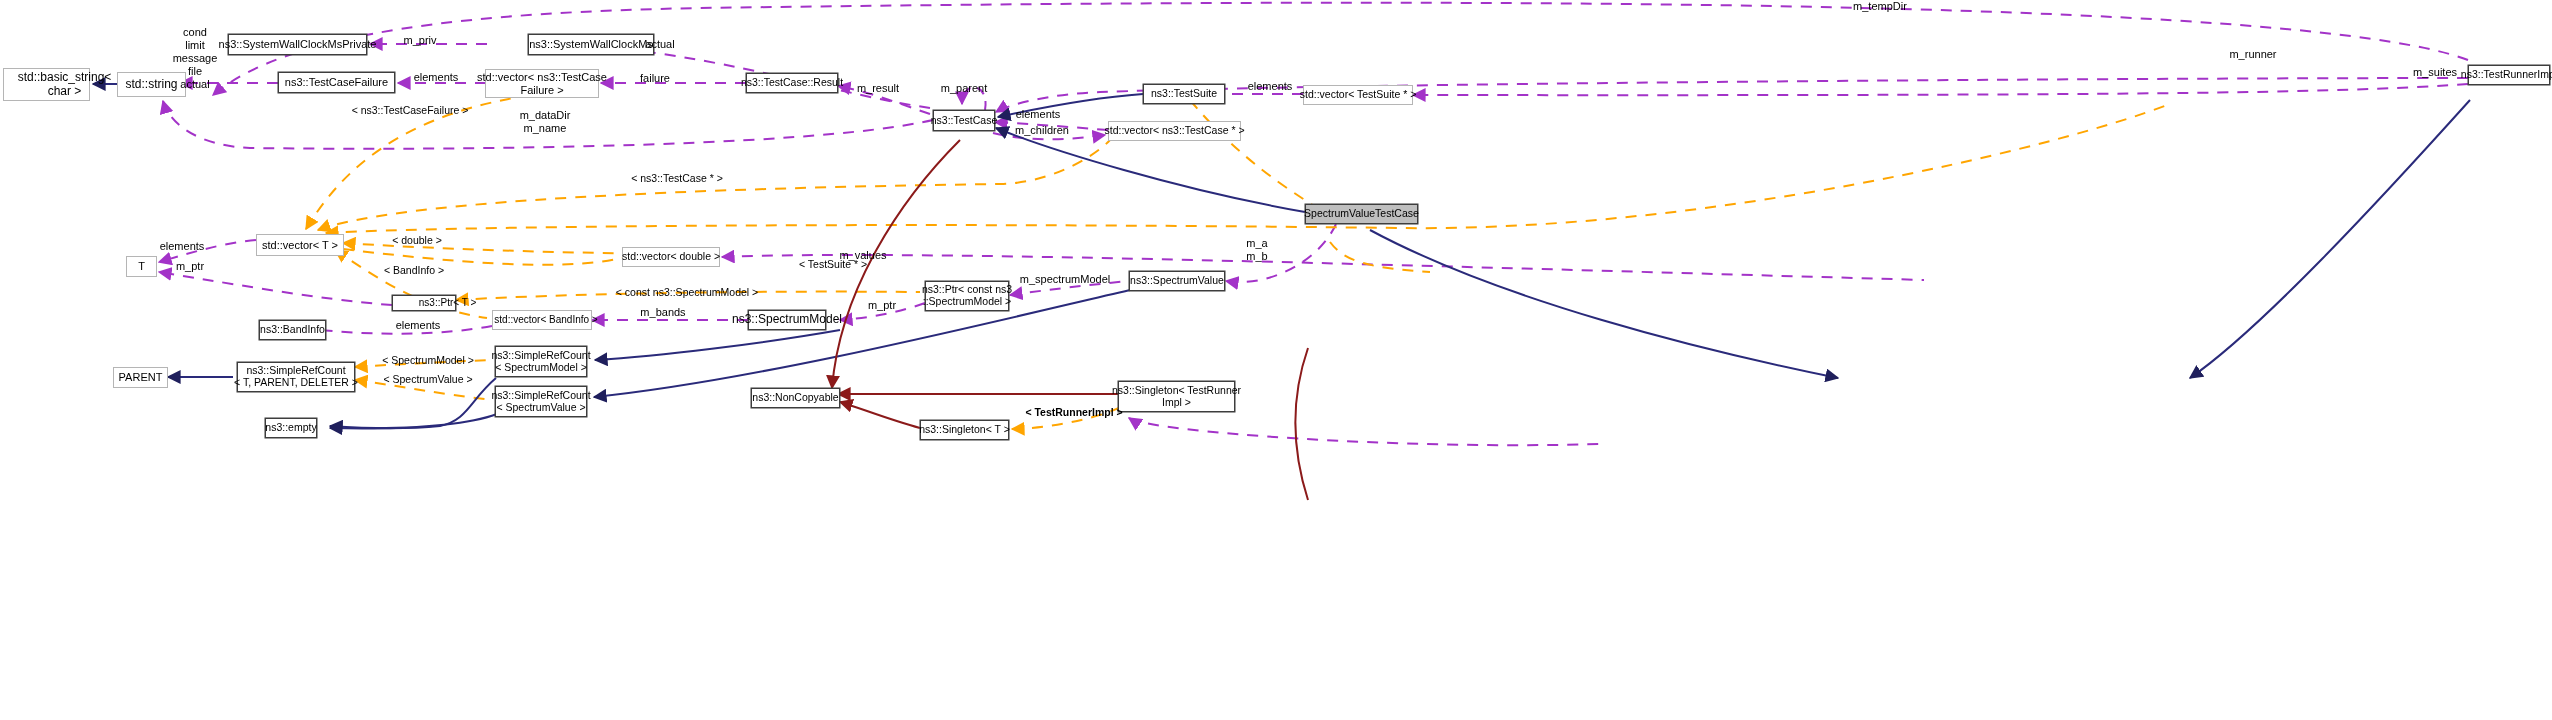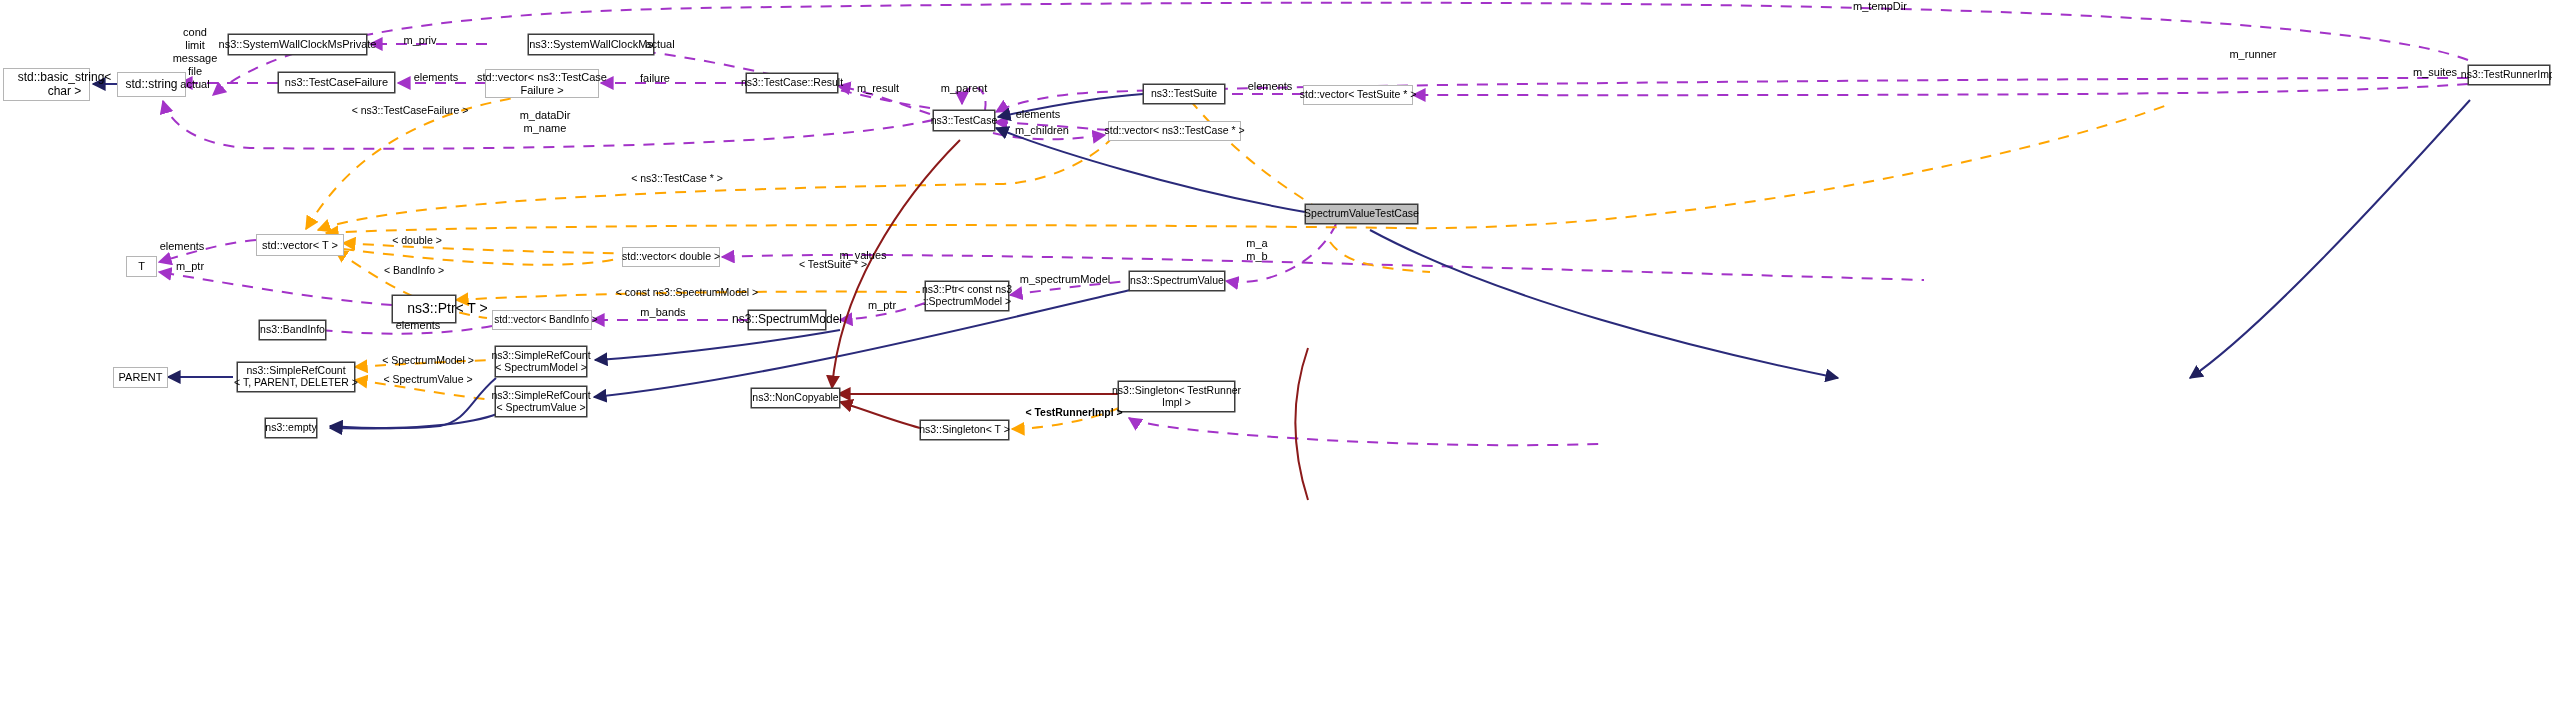--- a/index.html
+++ b/index.html
@@ -185,21 +185,21 @@
   <div class="node n-solid" style="left:2468px;top:65px;width:82px;height:20px;font-size:10.5px;"><span>ns3::TestRunnerImpl</span></div>
 
   <div class="node n-hl" style="left:1305px;top:204px;width:113px;height:20px;font-size:10.5px;"><span>SpectrumValueTestCase</span></div>
 
   <div class="node n-light" style="left:256px;top:228px;width:88px;height:22px;font-size:11px;margin-top:6px;"><span>std::vector&lt; T &gt;</span></div>
 
   <div class="node n-light" style="left:126px;top:256px;width:31px;height:21px;font-size:11px;"><span>T</span></div>
 
   <div class="node n-light" style="left:622px;top:247px;width:98px;height:20px;font-size:10.5px;"><span>std::vector&lt; double &gt;</span></div>
 
-  <div class="node n-solid" style="left:392px;top:295px;width:64px;height:28px;font-size:14px;padding-left:47px;"><span>ns3::Ptr&lt; T &gt;</span></div>
+  <div class="node n-solid" style="left:392px;top:295px;width:64px;height:16px;font-size:10px;padding-left:47px;"><span>ns3::Ptr&lt; T &gt;</span></div>
 
   <div class="node n-solid" style="left:925px;top:281px;width:84px;height:30px;font-size:10.5px;"><span>ns3::Ptr&lt; const ns3
 ::SpectrumModel &gt;</span></div>
 
   <div class="node n-solid" style="left:1129px;top:271px;width:96px;height:20px;font-size:10.5px;"><span>ns3::SpectrumValue</span></div>
 
   <div class="node n-solid" style="left:259px;top:320px;width:67px;height:20px;font-size:10.5px;"><span>ns3::BandInfo</span></div>
 
   <div class="node n-light" style="left:492px;top:310px;width:100px;height:20px;font-size:10px;padding-left:8px;"><span>std::vector&lt; BandInfo &gt;</span></div>
 

